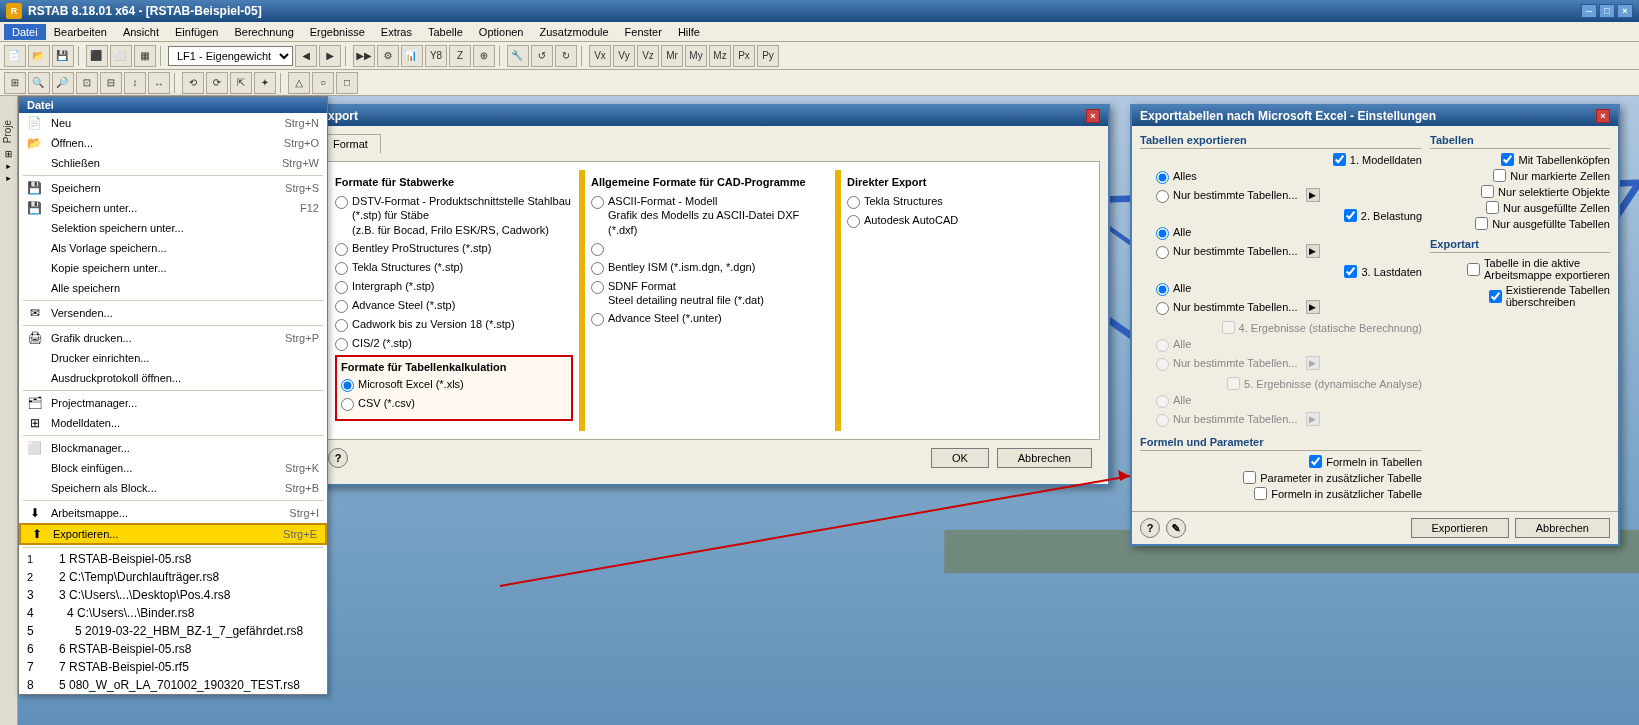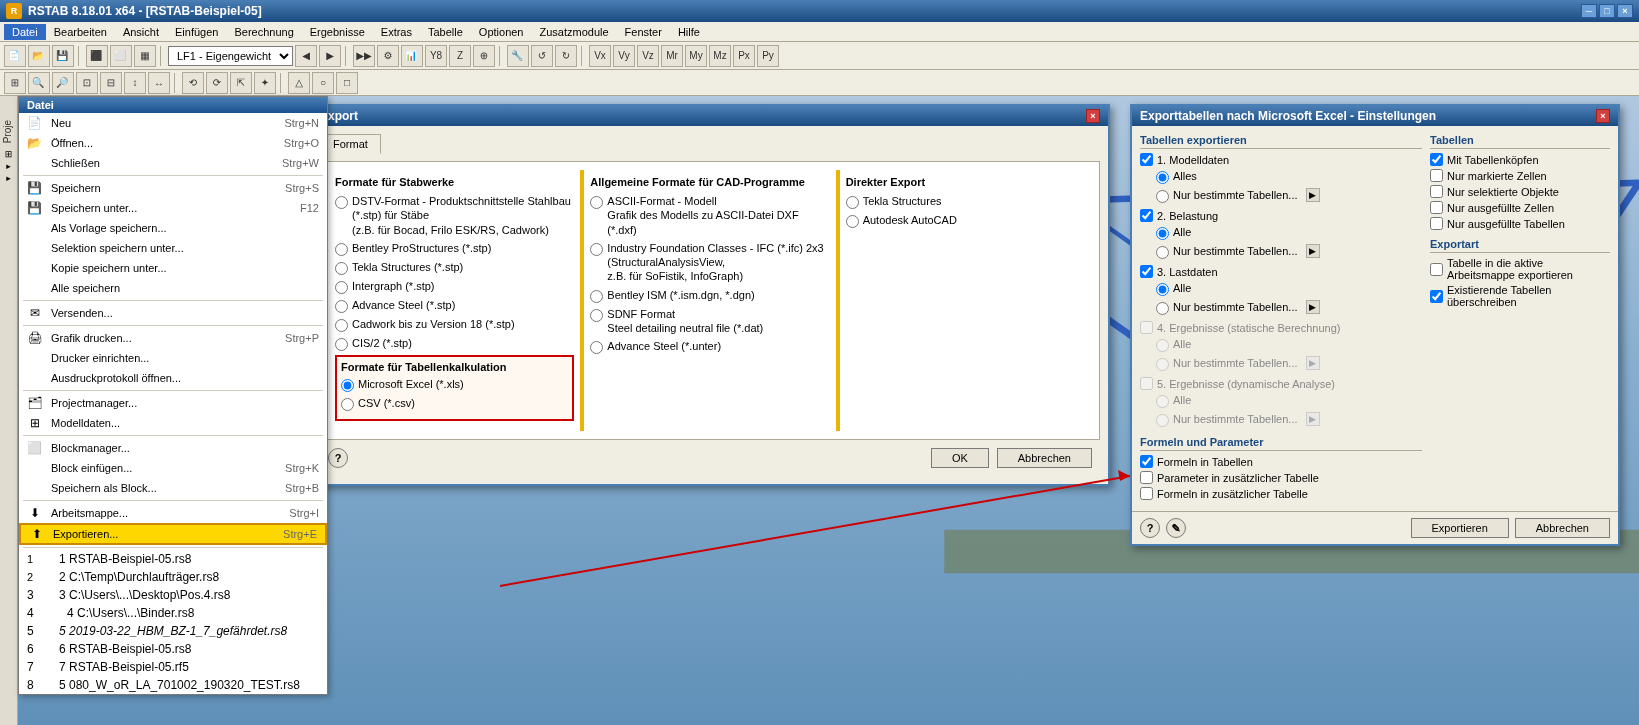--- a/index.html
+++ b/index.html
@@ -160,21 +160,21 @@
       z-index: 1;
     }
     .dialog-tab-content {
       border: 1px solid #afa897;
       background: white;
       padding: 8px;
     }
     .format-sections { display: flex; gap: 0; }
     .format-section {
       flex: 1;
-      border-right: 4px solid #eab308;
+      border-right: 6px solid #eab308;
       padding: 6px;
     }
     .format-section:last-child { border-right: none; }
     .format-section-title { font-size: 11px; font-weight: bold; margin-bottom: 6px; color: #000; }
     .radio-item { display: flex; align-items: flex-start; gap: 4px; margin-bottom: 4px; cursor: pointer; }
     .radio-item input[type=radio] { margin-top: 2px; cursor: pointer; }
     .radio-label { font-size: 11px; line-height: 1.3; }
 
     
     .highlighted-section {
@@ -226,21 +226,21 @@
     .excel-left { flex: 1; }
     .excel-right { width: 180px; }
     .excel-section-title {
       font-size: 11px;
       font-weight: bold;
       color: #1a4a80;
       margin-bottom: 4px;
       border-bottom: 1px solid #afa897;
       padding-bottom: 2px;
     }
-    .check-item { display: flex; align-items: center; gap: 4px; margin-bottom: 3px; }
+    .check-item { display: flex; align-items: center; gap: 4px; margin-bottom: 3px; justify-content: flex-end; }
     .check-item input[type=checkbox] { cursor: pointer; }
     .check-label { font-size: 11px; }
     .numbered-section { margin-bottom: 6px; }
     .indent { margin-left: 16px; }
     .disabled { color: #888; }
     .excel-footer {
       display: flex;
       justify-content: flex-end;
       align-items: center;
       padding: 6px 8px;
@@ -398,24 +398,24 @@
       <div class="file-menu-icon">💾</div>
       <span class="label">Speichern</span>
       <span class="shortcut">Strg+S</span>
     </div>
     <div class="file-menu-item">
       <div class="file-menu-icon">💾</div>
       <span class="label">Speichern unter...</span>
       <span class="shortcut">F12</span>
     </div>
     <div class="file-menu-item">
+      <span class="label">Selektion speichern unter...</span>
+    </div>
+    <div class="file-menu-item">
       <span class="label">Als Vorlage speichern...</span>
-    </div>
-    <div class="file-menu-item">
-      <span class="label">Selektion speichern unter...</span>
     </div>
     <div class="file-menu-item">
       <span class="label">Kopie speichern unter...</span>
     </div>
     <div class="file-menu-item">
       <span class="label">Alle speichern</span>
     </div>
     <div class="file-menu-separator"></div>
 
     <div class="file-menu-item">
@@ -484,21 +484,21 @@
     <div class="file-menu-recent-item" style="position:relative;">
       <span style="position:absolute;left:8px;">3</span>
       <span style="margin-left:16px;">3 C:\Users\...\Desktop\Pos.4.rs8</span>
     </div>
     <div class="file-menu-recent-item" style="position:relative;">
       <span style="position:absolute;left:8px;">4</span>
       <span style="margin-left:24px;">4 C:\Users\...\Binder.rs8</span>
     </div>
     <div class="file-menu-recent-item" style="position:relative;">
       <span style="position:absolute;left:8px;">5</span>
-      <span style="margin-left:16px;font-style:italic;">5 2019-03-22_HBM_BZ-1_7_gefährdet.rs8</span>
+      <span style="margin-left:32px;">5 2019-03-22_HBM_BZ-1_7_gefährdet.rs8</span>
     </div>
     <div class="file-menu-recent-item" style="position:relative;">
       <span style="position:absolute;left:8px;">6</span>
       <span style="margin-left:16px;">6 RSTAB-Beispiel-05.rs8</span>
     </div>
     <div class="file-menu-recent-item" style="position:relative;">
       <span style="position:absolute;left:8px;">7</span>
       <span style="margin-left:16px;">7 RSTAB-Beispiel-05.rf5</span>
     </div>
     <div class="file-menu-recent-item" style="position:relative;">
@@ -566,21 +566,20 @@
           </div>
 
           <div class="format-section" style="min-width:220px;">
             <div class="format-section-title">Allgemeine Formate für CAD-Programme</div>
             <div class="radio-item">
               <input type="radio" name="cad" style="">
               <span class="radio-label">ASCII-Format - Modell<br>Grafik des Modells zu ASCII-Datei DXF (*.dxf)</span>
             </div>
             <div class="radio-item">
               <input type="radio" name="cad" style="">
-              <span class="radio-label">Industry Foundation Classes - IFC (*.ifc) 2x3<br>(StructuralAnalysisView,<br>z.B. für SoFistik, InfoGraph)</span>
             </div>
             <div class="radio-item">
               <input type="radio" name="cad" style="">
               <span class="radio-label">Bentley ISM (*.ism.dgn, *.dgn)</span>
             </div>
             <div class="radio-item">
               <input type="radio" name="cad" style="">
               <span class="radio-label">SDNF Format<br>Steel detailing neutral file (*.dat)</span>
             </div>
             <div class="radio-item">

